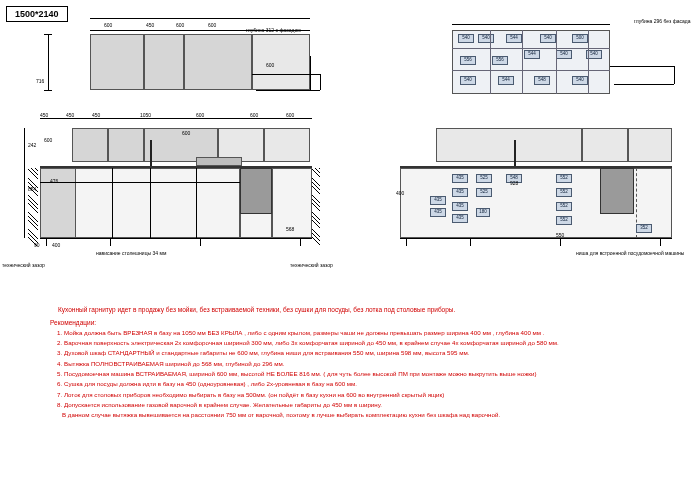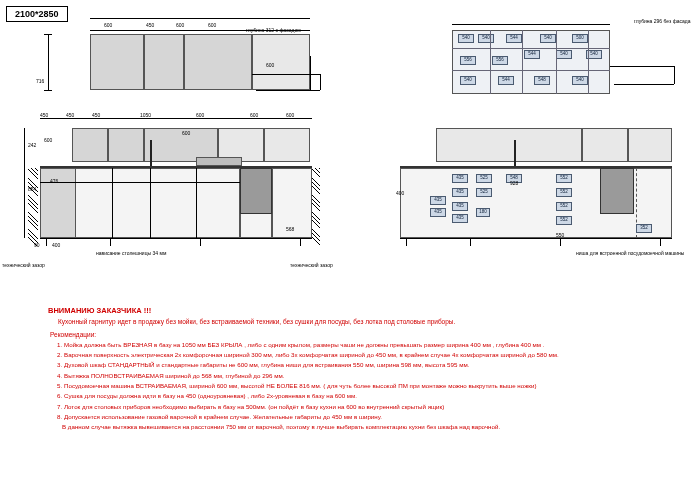--- a/index.html
+++ b/index.html
@@ -47,21 +47,21 @@
   .hatch{
     position:absolute;
     background-image:repeating-linear-gradient(45deg,#000 0 0.5px,transparent 0.5px 3px);
   }
 </style>
 </head>
 <body>
 
 <div class="sheet">
 
-  <div class="title-box">2100*2850</div>
+  <div class="title-box">1500*2140</div>
 
   <div>
 
     <div class="box fill-l" style="left:90px;top:34px;width:162px;height:56px;"></div>
     <div class="box fill-m" style="left:90px;top:34px;width:54px;height:56px;"></div>
     <div class="box fill-m" style="left:144px;top:34px;width:40px;height:56px;"></div>
     <div class="box fill-m" style="left:184px;top:34px;width:68px;height:56px;"></div>
 
     <div class="box fill-l" style="left:252px;top:34px;width:58px;height:56px;"></div>
 
@@ -214,21 +214,20 @@
     <div class="numbox" style="left:556px;top:216px;width:16px;height:9px;">552</div>
     <div class="numbox" style="left:636px;top:224px;width:16px;height:9px;">352</div>
 
     <div class="dim" style="left:396px;top:190px;">400</div>
     <div class="dim" style="left:510px;top:180px;">928</div>
     <div class="dim" style="left:556px;top:232px;">550</div>
     <div class="lbl" style="left:576px;top:250px;">ниша для встроенной посудомоечной машины</div>
   </div>
 
   <div class="notes">
-    <div class="head">ВНИМАНИЮ ЗАКАЗЧИКА !!!</div>
     <div class="sub">Кухонный гарнитур идет в продажу без мойки, без встраиваемой техники, без сушки для посуды, без лотка под столовые приборы.</div>
     <div class="rec">Рекомендации:</div>
     <ol>
       <li>Мойка должна быть ВРЕЗНАЯ в базу на 1050 мм БЕЗ КРЫЛА , либо с одним крылом, размеры чаши  не должны превышать размер ширина  400  мм , глубина  400 мм .</li>
       <li>Варочная поверхность электрическая 2х комфорочная шириной 300 мм, либо 3х комфорчатая шириной до 450 мм, в крайнем случае 4х комфорчатая шириной до 580 мм.</li>
       <li>Духовой шкаф СТАНДАРТНЫЙ и стандартные габариты не 600 мм, глубина ниши для встраивания 550 мм, ширина 598 мм, высота 595 мм.</li>
       <li>Вытяжка ПОЛНОВСТРАИВАЕМАЯ  шириной до 568 мм, глубиной до 296 мм.</li>
       <li>Посудомоечная машина ВСТРАИВАЕМАЯ, шириной 600 мм, высотой НЕ БОЛЕЕ 816 мм. ( для чуть более высокой ПМ при монтаже можно выкрутить выше ножки)</li>
       <li>Сушка для посуды должна идти в базу на 450 (одноуровневая) , либо 2х-уровневая в базу на 600 мм.</li>
       <li>Лоток для столовых приборов необходимо выбирать в базу на 500мм. (он пойдёт в базу кухни на 600 во внутренний скрытый ящик)</li>

